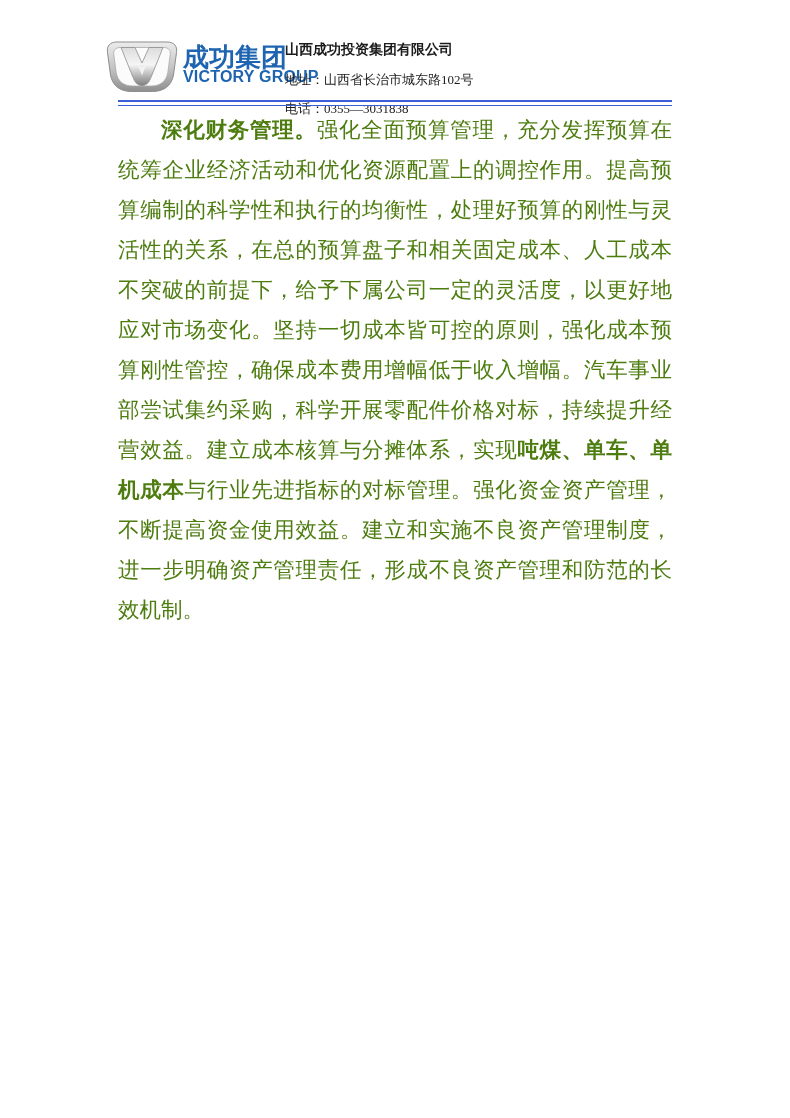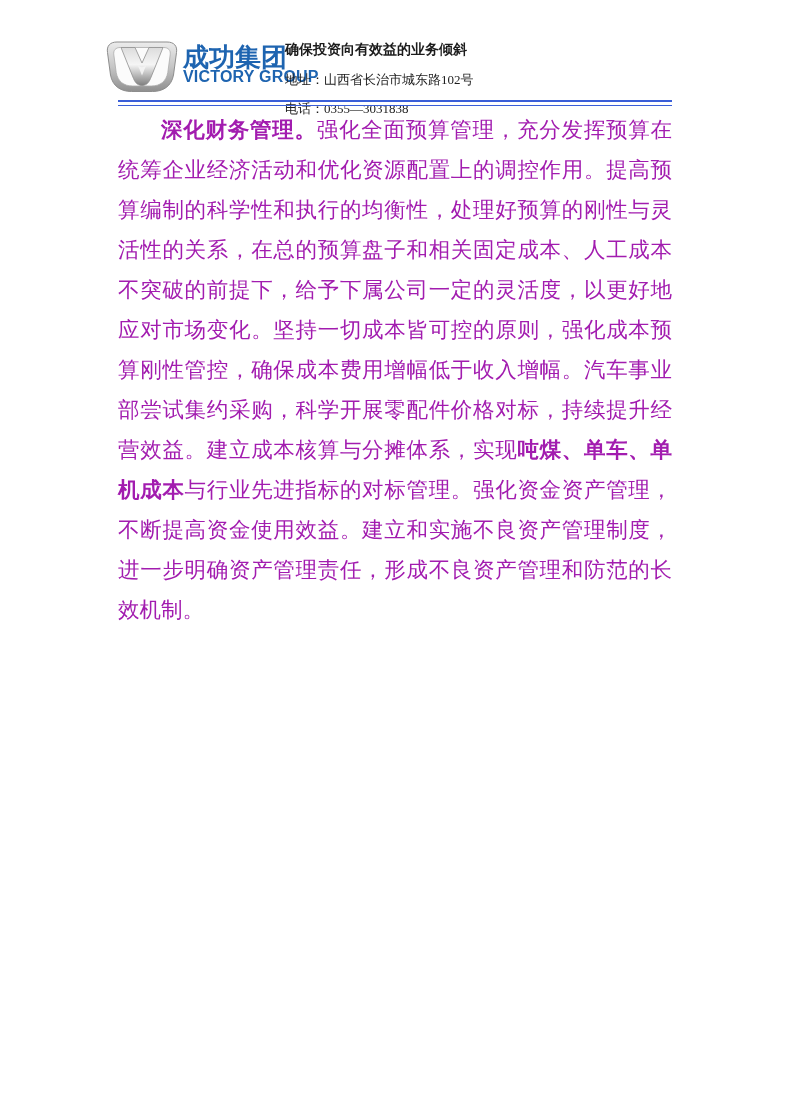--- a/index.html
+++ b/index.html
@@ -25,21 +25,21 @@
   .company-name{font-size:14px;font-weight:bold;line-height:17px;white-space:nowrap;}
   .company-line{font-size:13px;line-height:15px;margin-top:14px;white-space:nowrap;}
   
   .rule{
     position:absolute;left:118px;top:100px;width:554px;height:3px;
     border-top:2.5px solid #3a5ed8;border-bottom:1.5px solid #3a5ed8;
   }
   
   .content{
     position:absolute;left:118px;top:110px;width:554px;
-    font-size:21.5px;line-height:40px;color:#a21caf;
+    font-size:21.5px;line-height:40px;color:#4d7c0f;
     text-align:justify;
   }
   .content p{margin:0;text-indent:2em;}
   .content b{font-weight:bold;}
   
   .pagenum{
     position:absolute;left:118px;top:1034px;width:554px;
     text-align:left;font-size:13.5px;letter-spacing:1px;color:#111111;
     font-family:"Liberation Sans", sans-serif;
   }
@@ -67,21 +67,21 @@
     <path d="M15 6.5 L29 6.5 L36 22 L43 6.5 L57 6.5 L44.5 37.5 C42.5 42.5 39.5 44.5 36 44.5 C32.5 44.5 29.5 42.5 27.5 37.5 Z" fill="url(#gV)" stroke="#8f8f8f" stroke-width="0.8"></path>
     <path d="M31.5 23.5 L36 34.5 L40.5 23.5 C38 27 34 27 31.5 23.5 Z" fill="#f4f4f4" opacity="0.9"></path>
   </svg>
 
   <div class="brand">
     <div class="brand-cn">成功集团</div>
     <div class="brand-en">VICTORY GROUP</div>
   </div>
 
   <div class="company">
-    <div class="company-name">确保投资向有效益的业务倾斜</div>
+    <div class="company-name">山西成功投资集团有限公司</div>
     <div class="company-line">地址：山西省长治市城东路102号</div>
     <div class="company-line">电话：0355—3031838</div>
   </div>
 
   <div class="rule"></div>
 
   <div class="content">
     <p><b>深化财务管理。</b><span>强化全面预算管理，充分发挥预算在统筹企业经济活动和优化资源配置上的调控作用。提高预算编制的科学性和执行的均衡性，处理好预算的刚性与灵活性的关系，在总的预算盘子和相关固定成本、人工成本不突破的前提下，给予下属公司一定的灵活度，以更好地应对市场变化。坚持一切成本皆可控的原则，强化成本预算刚性管控，确保成本费用增幅低于收入增幅。汽车事业部尝试集约采购，科学开展零配件价格对标，持续提升经营效益。建立成本核算与分摊体系，实现</span><b>吨煤、单车、单机成本</b><span>与行业先进指标的对标管理。强化资金资产管理，不断提高资金使用效益。建立和实施不良资产管理制度，进一步明确资产管理责任，形成不良资产管理和防范的长效机制。</span></p>
   </div>
 

